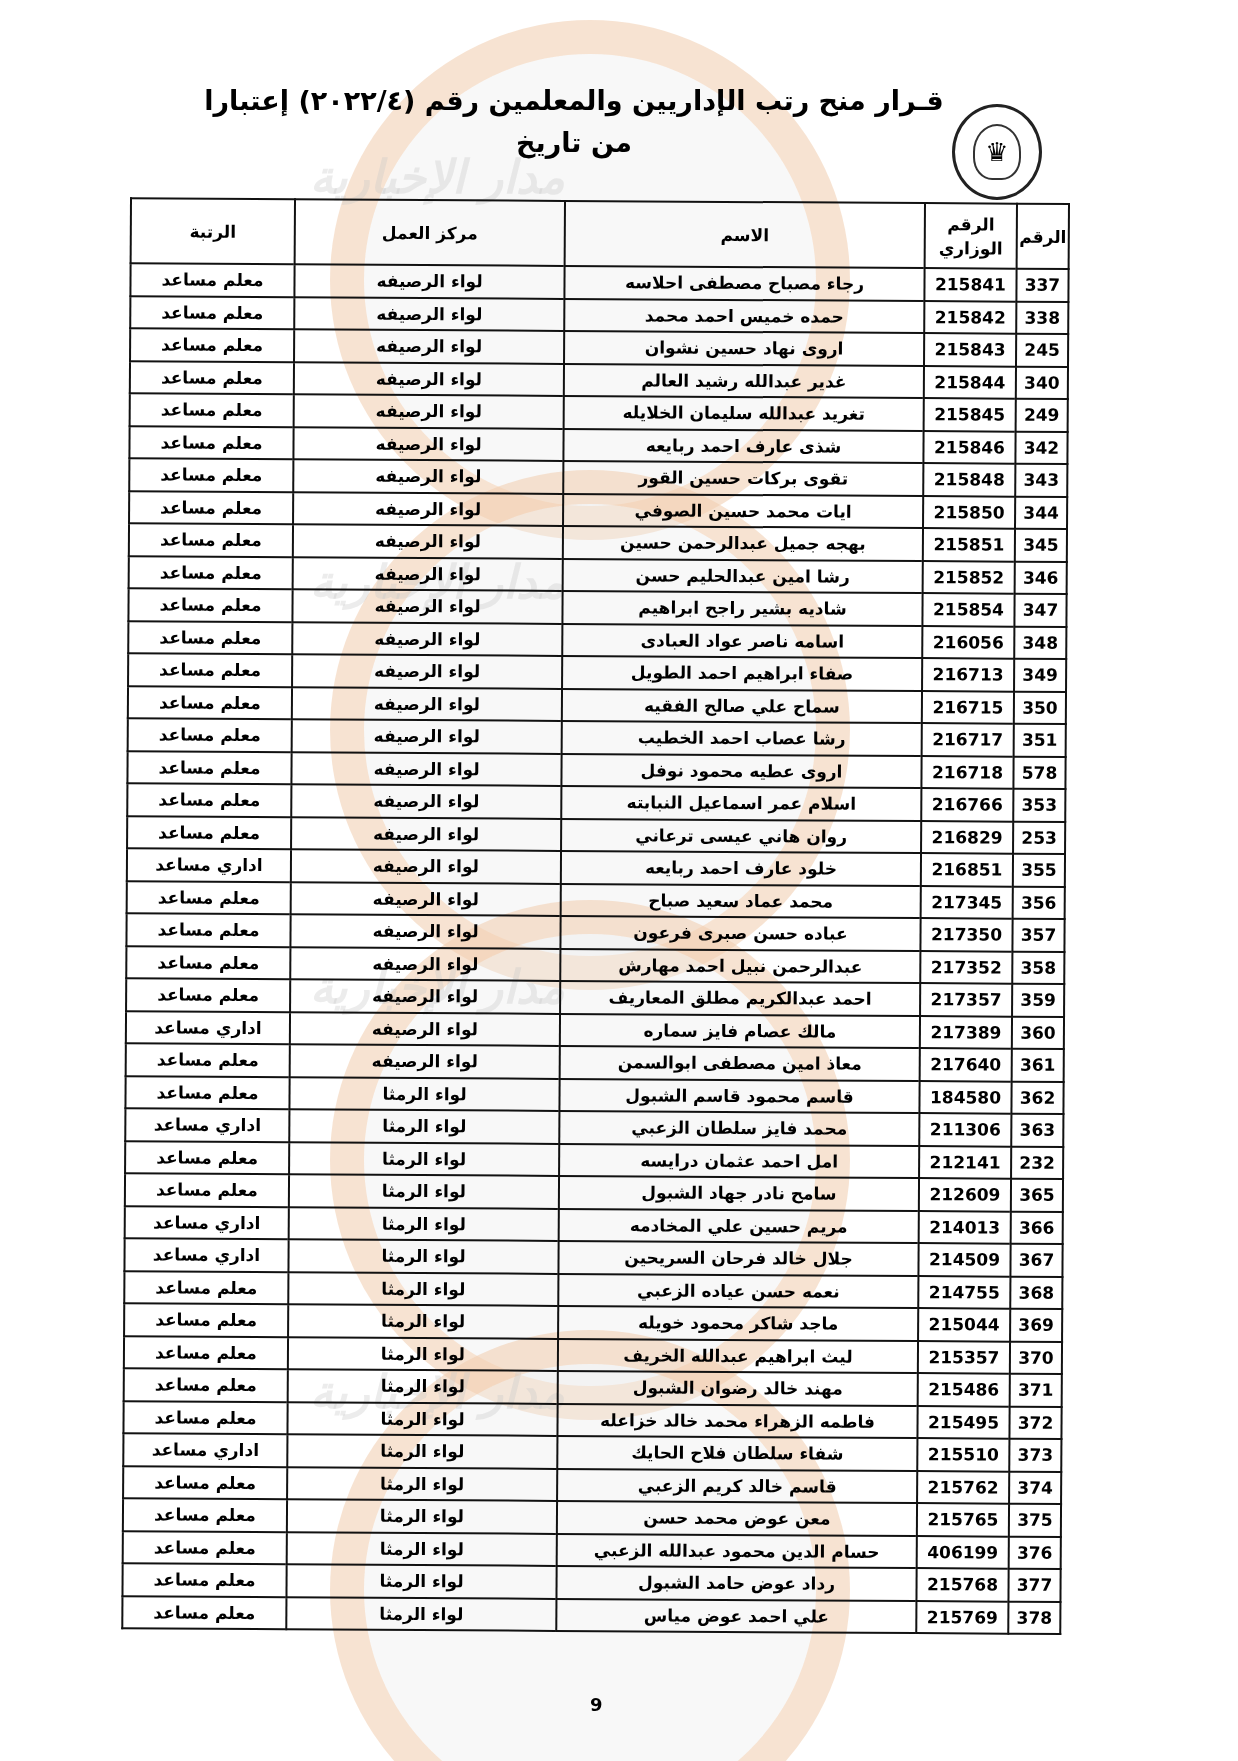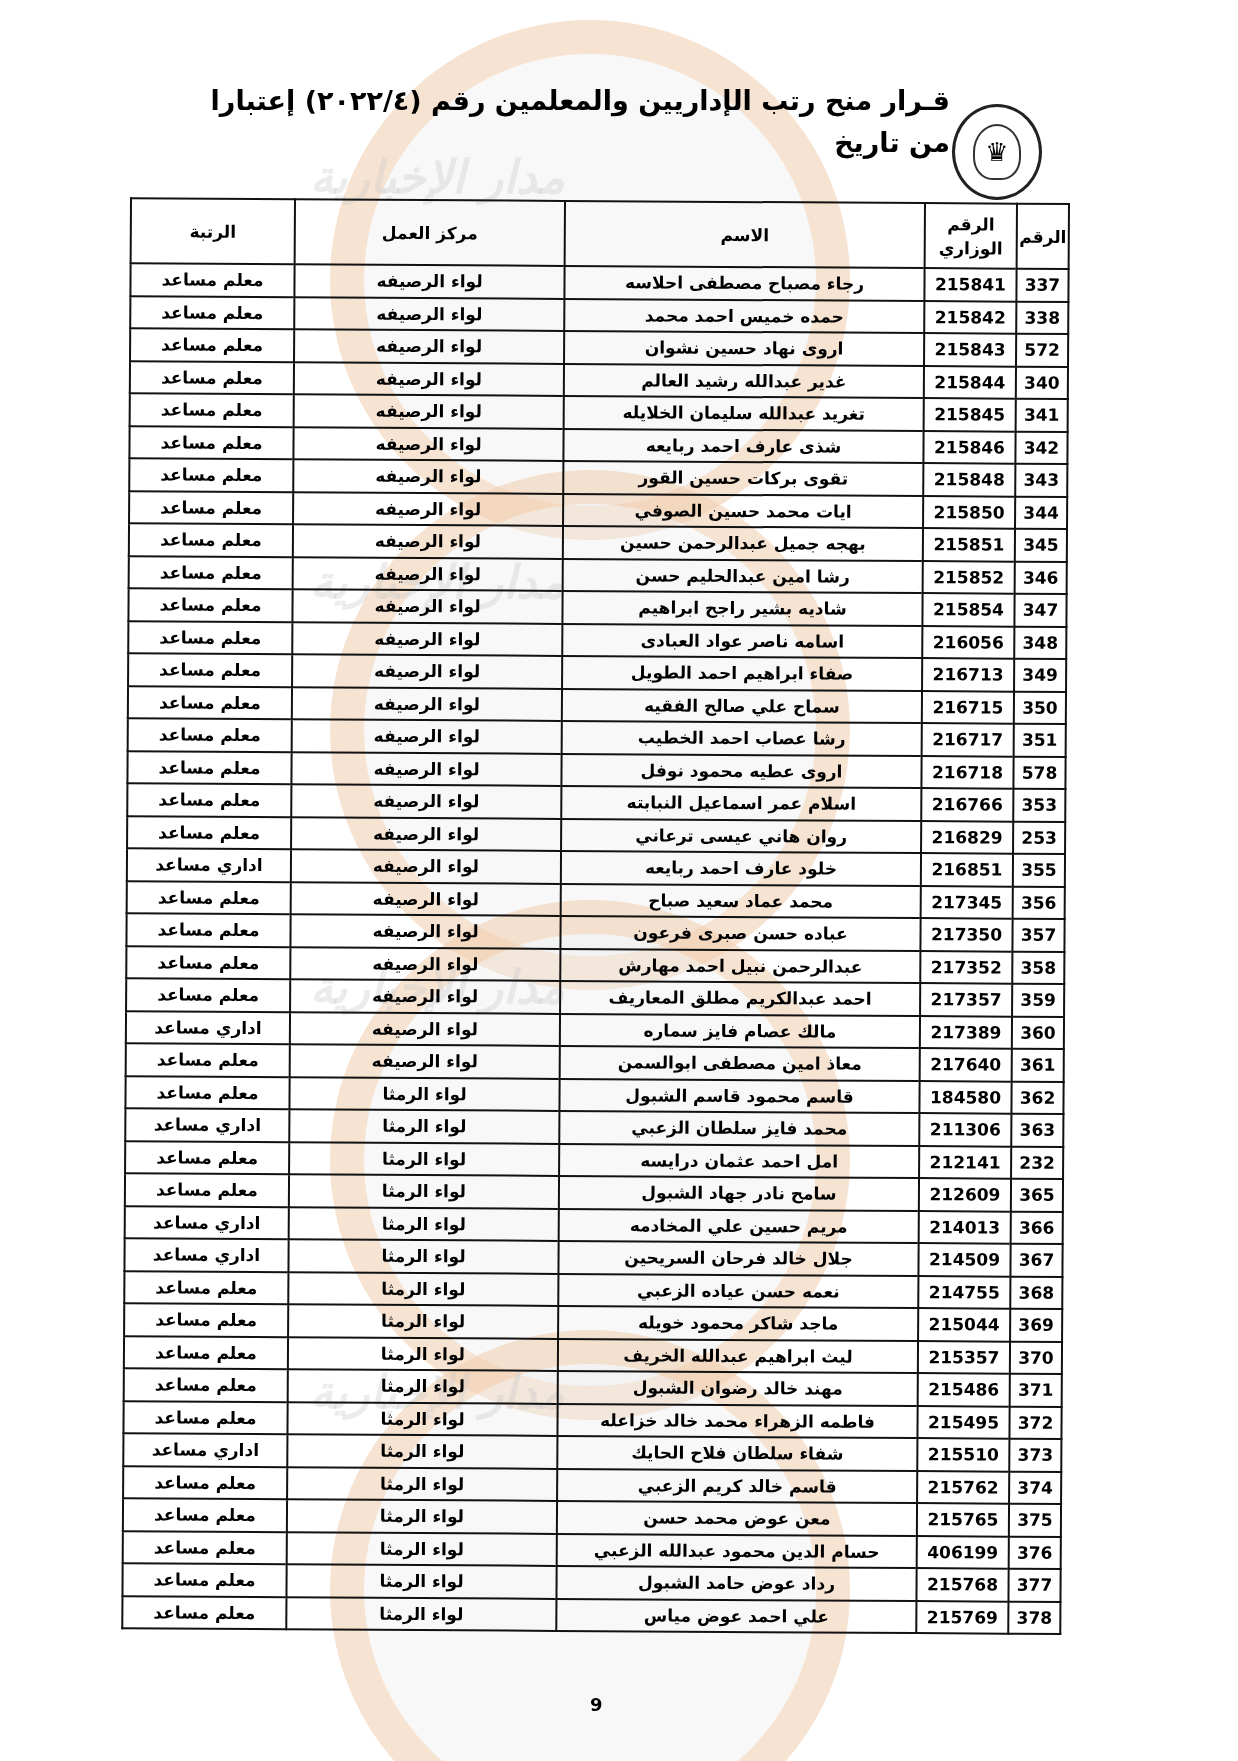--- a/index.html
+++ b/index.html
@@ -11,21 +11,21 @@
     .wm-ring {
       border-radius: 50%;
       border: 34px solid rgba(246, 190, 140, 0.35);
       background: rgba(235, 235, 235, 0.35);
     }
     .wm-text {
       font-family: "DejaVu Sans", sans-serif; font-weight: bold;
       color: rgba(200, 200, 200, 0.35); font-size: 46px; direction: rtl; font-style: italic;
     }
 
-    .header { position: absolute; left: 170px; top: 80px; width: 780px; direction: rtl; }
+    .header { position: absolute; left: 184px; top: 80px; width: 780px; text-align: center; direction: rtl; }
     .title {
       font-family: "DejaVu Sans", sans-serif; font-weight: bold; font-size: 27px; line-height: 42px;
       letter-spacing: -0.3px;
     }
     .seal {
       position: absolute; left: 952px; top: 104px; width: 90px; height: 96px;
       border: 3px solid #222; border-radius: 50%;
       display: flex; align-items: center; justify-content: center;
     }
     .seal-inner {
@@ -96,35 +96,35 @@
         <td class="c-rank">معلم مساعد</td>
       </tr>
       <tr>
         <td class="c-seq">338</td>
         <td class="c-id">215842</td>
         <td class="c-name">حمده خميس احمد محمد</td>
         <td class="c-center">لواء الرصيفه</td>
         <td class="c-rank">معلم مساعد</td>
       </tr>
       <tr>
-        <td class="c-seq">572</td>
+        <td class="c-seq">245</td>
         <td class="c-id">215843</td>
         <td class="c-name">اروى نهاد حسين نشوان</td>
         <td class="c-center">لواء الرصيفه</td>
         <td class="c-rank">معلم مساعد</td>
       </tr>
       <tr>
         <td class="c-seq">340</td>
         <td class="c-id">215844</td>
         <td class="c-name">غدير عبدالله رشيد العالم</td>
         <td class="c-center">لواء الرصيفه</td>
         <td class="c-rank">معلم مساعد</td>
       </tr>
       <tr>
-        <td class="c-seq">341</td>
+        <td class="c-seq">249</td>
         <td class="c-id">215845</td>
         <td class="c-name">تغريد عبدالله سليمان الخلايله</td>
         <td class="c-center">لواء الرصيفه</td>
         <td class="c-rank">معلم مساعد</td>
       </tr>
       <tr>
         <td class="c-seq">342</td>
         <td class="c-id">215846</td>
         <td class="c-name">شذى عارف احمد ربايعه</td>
         <td class="c-center">لواء الرصيفه</td>

